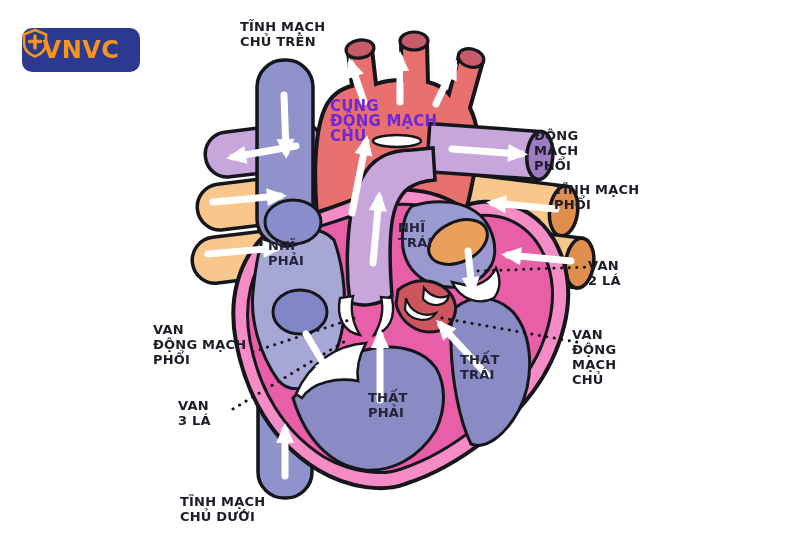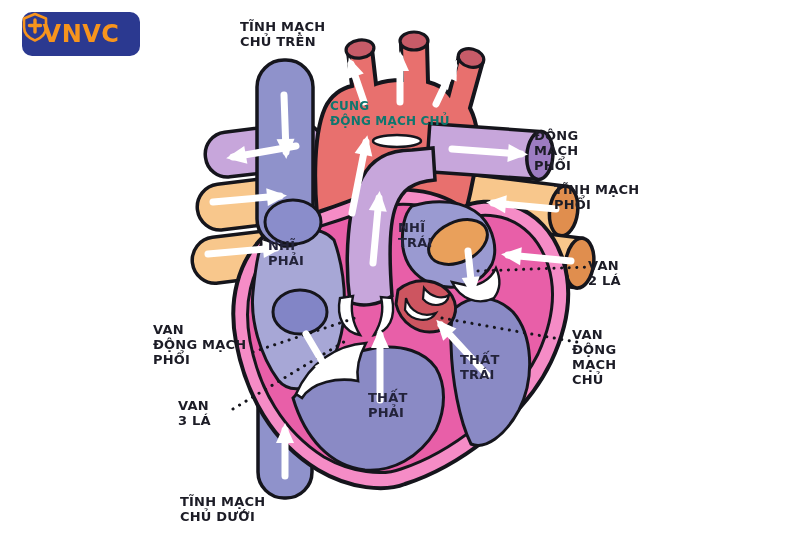--- a/index.html
+++ b/index.html
@@ -13,23 +13,23 @@
   .lbl{
     position:absolute;
     font-weight:bold;
     font-size:13px;
     line-height:15px;
     color:#1c1c26;
     text-align:left;
     white-space:pre-line;
     letter-spacing:0.2px;
   }
-  .lbl.on-aorta{color:#0f766e;font-size:12px;}
+  .lbl.on-aorta{color:#6d28d9;font-size:15px;}
   .logo{
-    position:absolute;left:22px;top:12px;
+    position:absolute;left:22px;top:28px;
     width:118px;height:44px;
     background:#2b3990;
     border-radius:10px;
     display:flex;align-items:center;justify-content:center;gap:6px;
   }
   .logo-text{
     color:#f7941d;font-weight:bold;font-size:24px;letter-spacing:0.5px;
     font-family:"DejaVu Sans","Liberation Sans",sans-serif;
   }
 </style>

